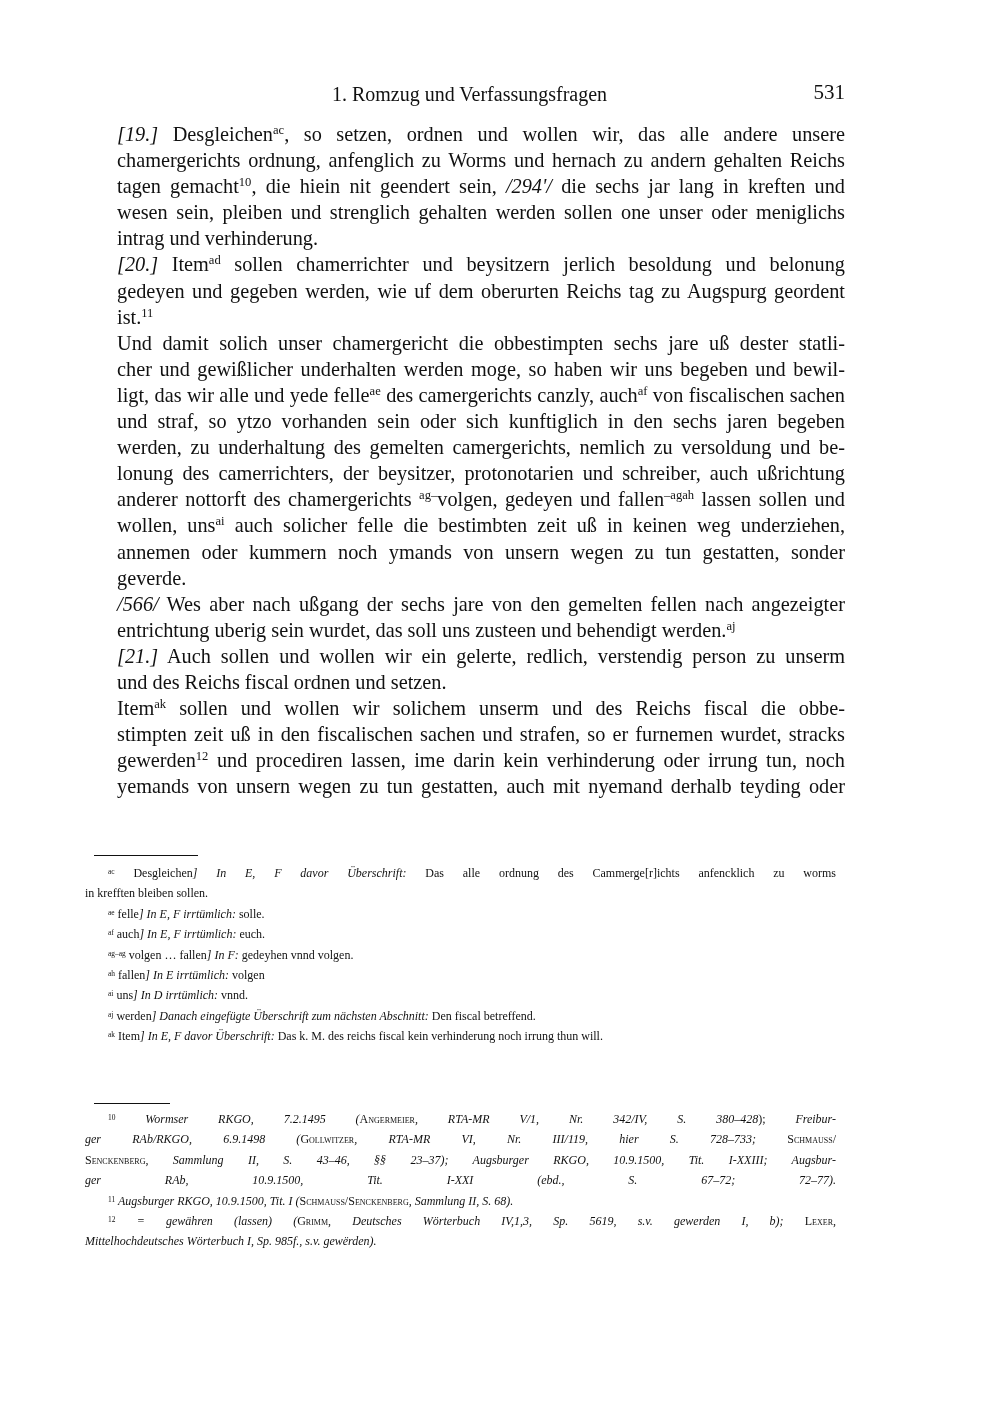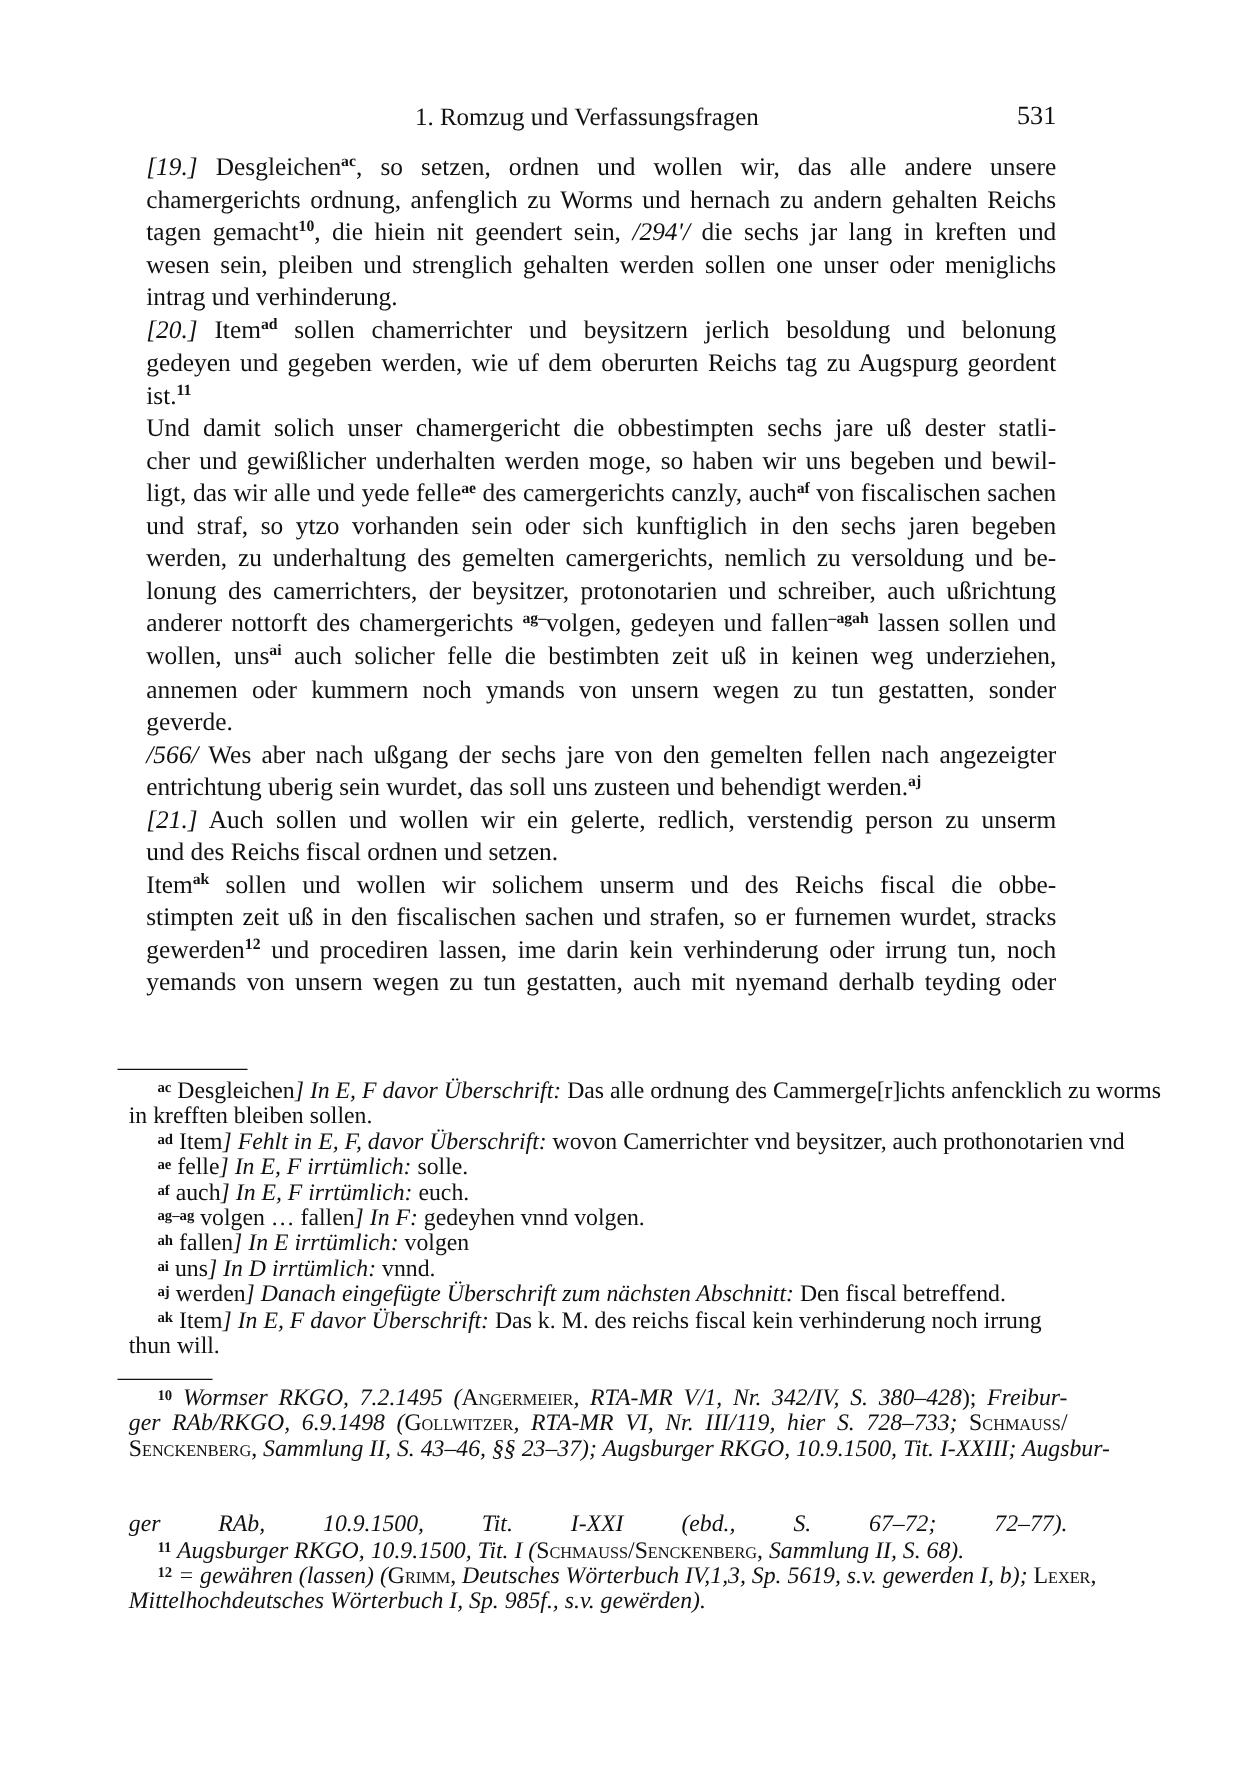--- a/index.html
+++ b/index.html
@@ -8,25 +8,25 @@
   .header { position: absolute; top: 80px; left: 94px; width: 751px; height: 28px; }
   .running-title { position: absolute; left: 0; right: 0; text-align: center; top: 3px;
                    font-size: 20px; letter-spacing: 0; }
   .page-number { position: absolute; right: 0; top: 0; font-size: 21px; text-align: right; }
   .main { position: absolute; top: 121px; left: 94px; width: 751px;
           font-size: 20.3px; line-height: 26.1px; text-align: justify; }
   .main p { margin: 0; }
   .main p.indent { text-indent: 23px; }
   .ln { display: block; text-align: justify; text-align-last: justify; white-space: nowrap; }
   .ln.last { text-align-last: left; }
-  .i { font-style: italic; margin-top: 40px; }
-  sup { font-size: 0.62em; line-height: 0; vertical-align: 0.55em; font-weight: bold; }
+  .i { font-style: italic; }
+  sup { font-size: 0.62em; line-height: 0; vertical-align: 0.55em; }
   .rule1 { position: absolute; top: 855px; left: 94px; width: 104px; height: 1px; background: #111; }
   .rule2 { position: absolute; top: 1103px; left: 94px; width: 76px; height: 1px; background: #111; }
-  .fn { position: absolute; left: 103px; width: 751px; font-size: 19px; line-height: 20.4px; }
+  .fn { position: absolute; left: 85px; width: 751px; font-size: 12px; line-height: 20.4px; }
   .fn p { margin: 0; text-indent: 23px; }
   .fn .ln { white-space: nowrap; }
   .fn sup { font-size: 0.62em; vertical-align: 0.35em; }
   .sc { font-variant: small-caps; font-style: normal; }
   .fn-crit { top: 863px; }
   .fn-num { top: 1109px; }
 </style>
 </head>
 <body>
 
@@ -82,23 +82,20 @@
   </p>
 </div>
 
 <div class="rule1"></div>
 
 <div class="fn fn-crit">
   <p>
     <span class="ln" style="text-align-last: justify; display:block;"><sup>ac</sup> <span>Desgleichen</span><span class="i">] In E, F davor Überschrift:</span><span> Das alle ordnung des Cammerge[r]ichts anfencklich zu worms</span></span>
   </p>
   <p style="text-indent:0"><span>in krefften bleiben sollen.</span></p>
-  <p>
-    <span class="ln" style="text-align-last: justify; display:block;"><sup>ad</sup> <span>Item</span><span class="i">] Fehlt in E, F, davor Überschrift:</span><span> wovon Camerrichter vnd beysitzer, auch prothonotarien vnd</span></span>
-  </p>
   <p><sup>ae</sup> <span>felle</span><span class="i">] In E, F irrtümlich:</span><span> solle.</span></p>
   <p><sup>af</sup> <span>auch</span><span class="i">] In E, F irrtümlich:</span><span> euch.</span></p>
   <p><sup>ag–ag</sup> <span>volgen … fallen</span><span class="i">] In F:</span><span> gedeyhen vnnd volgen.</span></p>
   <p><sup>ah</sup> <span>fallen</span><span class="i">] In E irrtümlich:</span><span> volgen</span></p>
   <p><sup>ai</sup> <span>uns</span><span class="i">] In D irrtümlich:</span><span> vnnd.</span></p>
   <p><sup>aj</sup> <span>werden</span><span class="i">] Danach eingefügte Überschrift zum nächsten Abschnitt:</span><span> Den fiscal betreffend.</span></p>
   <p><sup>ak</sup> <span>Item</span><span class="i">] In E, F davor Überschrift:</span><span> Das k. M. des reichs fiscal kein verhinderung noch irrung thun will.</span></p>
 </div>
 
 <div class="rule2"></div>

